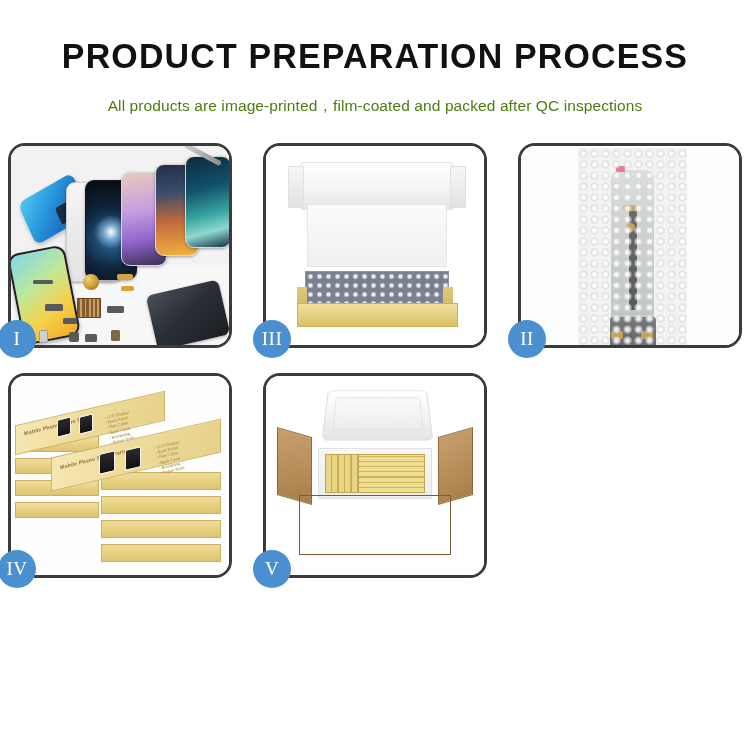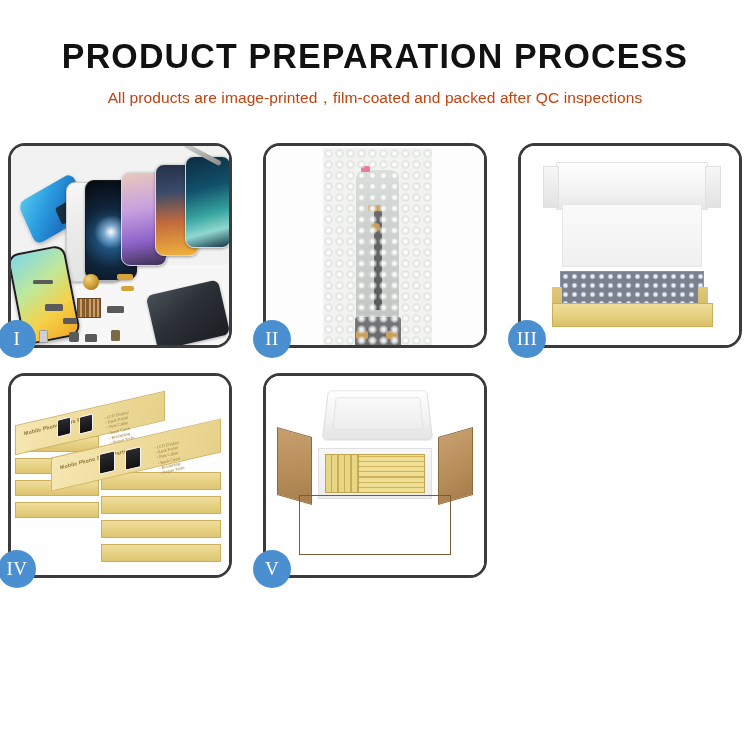--- a/index.html
+++ b/index.html
@@ -17,24 +17,24 @@
     margin-top: 36px;
     font-size: 35px;
     font-weight: 700;
     letter-spacing: 1.2px;
     color: #111;
     font-family: "Liberation Sans", sans-serif;
     transform: scaleX(0.97);
     white-space: nowrap;
   }
   .subtitle {
-    margin-top: 12px;
+    margin-top: 20px;
     font-size: 15.5px;
     font-weight: 400;
-    color: #c2410c;
+    color: #4d7c0f;
     letter-spacing: 0.1px;
     white-space: nowrap;
   }
 
   
   .grid {
     position: absolute;
     top: 143px; left: 8px;
     width: 734px;
     display: grid;
@@ -364,51 +364,51 @@
         <div class="flex-c" style="left:106px; top:128px; width:16px; height:6px;"></div>
         <div class="flex-c" style="left:110px; top:140px; width:13px; height:5px;"></div>
         <div class="part" style="left:100px; top:184px; width:9px; height:11px; background:#7a6a48;"></div>
         <div class="part" style="left:28px; top:184px; width:9px; height:13px; background:#cfcfcf; border:1px solid #9a9a9a;"></div>
       </div>
       <div class="badge">I</div>
     </div>
 
     <div class="panel">
       <div class="panel-inner">
+        <div class="p3-bg"></div>
+        <div class="box3-lid"></div>
+        <div class="box3-foam"></div>
+        <div class="box3-bubbles"></div>
+        <div class="box3-side-l"></div>
+        <div class="box3-side-r"></div>
+        <div class="box3-front"></div>
+      </div>
+      <div class="badge">III</div>
+    </div>
+
+    <div class="panel">
+      <div class="panel-inner">
         <div class="p2-bg"></div>
         <div class="bw-sheet">
           <div class="screen2"></div>
           <div class="flexcable"></div>
           <div class="conn" style="left:42%; top:29%; width:14px; height:6px;"></div>
           <div class="conn" style="left:44%; top:38%; width:9px; height:9px; border-radius:50%;"></div>
           <div class="p2-bottom-blk"></div>
           <div class="conn" style="left:31%; bottom:3%; width:12px; height:8px;"></div>
           <div class="conn" style="right:31%; bottom:3%; width:12px; height:8px;"></div>
           <div class="p2-pink"></div>
           <div class="bubbles"></div>
         </div>
       </div>
       <div class="badge">II</div>
     </div>
 
     <div class="panel">
       <div class="panel-inner">
-        <div class="p3-bg"></div>
-        <div class="box3-lid"></div>
-        <div class="box3-foam"></div>
-        <div class="box3-bubbles"></div>
-        <div class="box3-side-l"></div>
-        <div class="box3-side-r"></div>
-        <div class="box3-front"></div>
-      </div>
-      <div class="badge">III</div>
-    </div>
-
-    <div class="panel">
-      <div class="panel-inner">
         <div class="p4-bg"></div>
         <div class="stackwrap">
 
           <div class="sbox" style="left:4px; top:60px; width:84px; height:16px;"></div>
           <div class="sbox" style="left:4px; top:82px; width:84px; height:16px;"></div>
           <div class="sbox" style="left:4px; top:104px; width:84px; height:16px;"></div>
           <div class="sbox" style="left:4px; top:126px; width:84px; height:16px;"></div>
 
           <div class="sbox-top" style="left:4px; top:32px; width:150px; height:30px; transform:skewY(-13deg);"></div>
           <div class="sbox-label" style="left:12px; top:46px; transform:rotate(-14deg);">Mobile Phone Spare Parts</div>

